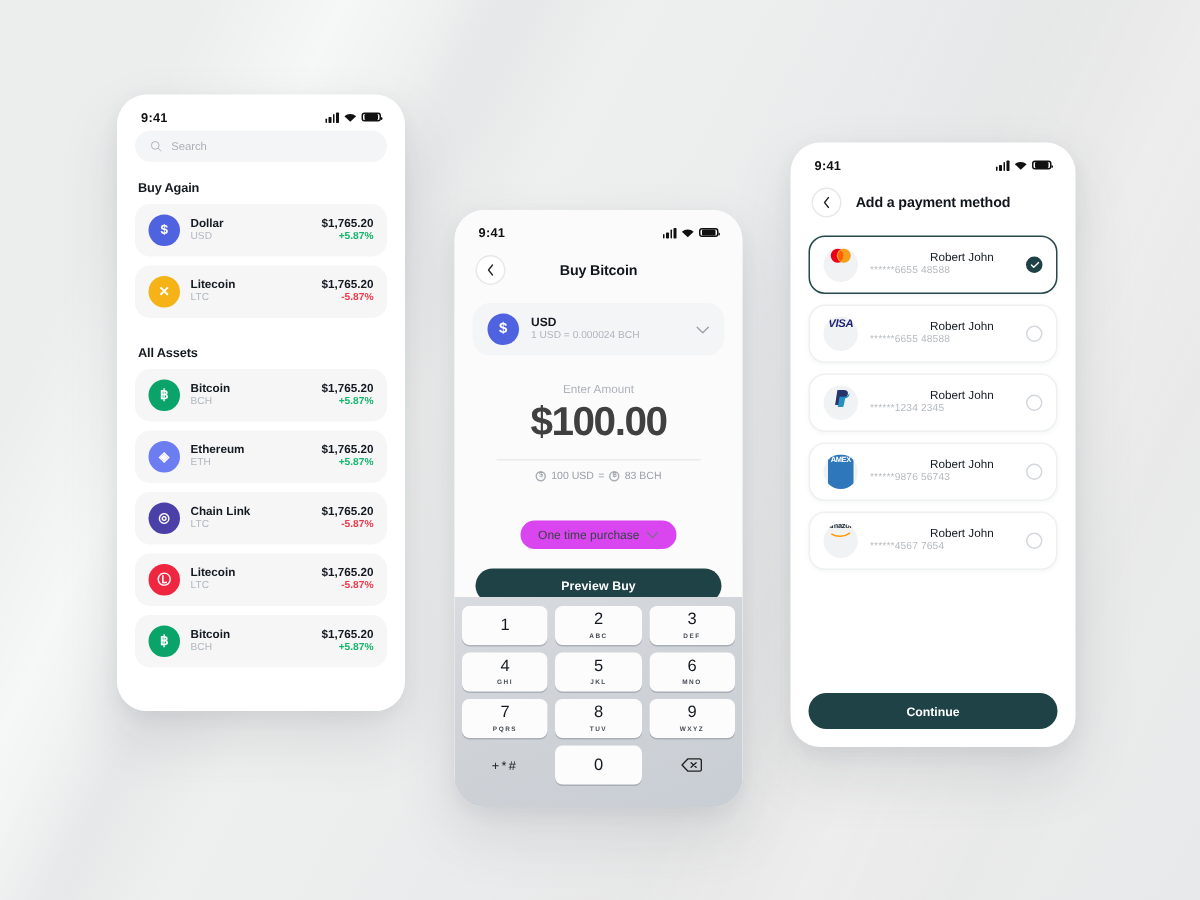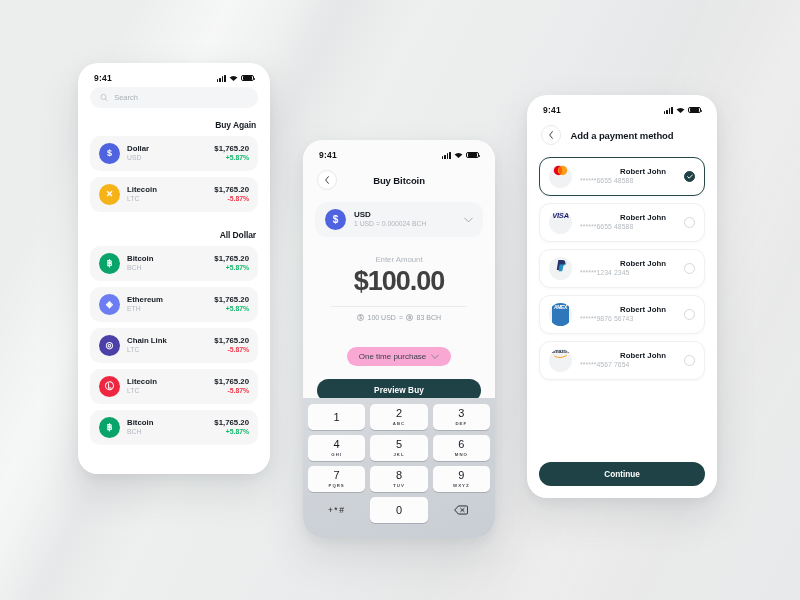--- a/index.html
+++ b/index.html
@@ -96,21 +96,21 @@
   }
   .search-input {
     border: 0; outline: 0; background: transparent;
     font-family: "Liberation Sans", sans-serif;
     font-size: 7.5px; color: #2b2f36; width: 100%;
   }
   .search-input::placeholder { color: #aab0b7; }
 
   .section-title {
     font-size: 8.5px; font-weight: 700; color: #151a21;
-    padding: 12px 14px 6px 14px; letter-spacing: -.1px; text-align: right;
+    padding: 12px 14px 6px 14px; letter-spacing: -.1px;
   }
 
   .asset-scroll { padding: 0 12px 0 12px; }
   .asset-row {
     display: flex; align-items: center;
     background: #f6f6f7; border-radius: 10px;
     padding: 7px 9px; margin-bottom: 6px;
     gap: 7px;
   }
   .coin {
@@ -159,21 +159,21 @@
   }
   .mini-coin {
     width: 7.5px; height: 7.5px; border-radius: 50%;
     border: 1px solid #a9aeb5; display: inline-flex;
     align-items: center; justify-content: center;
     font-size: 5px; color: #8d939a; line-height: 1;
   }
 
   .purchase-pill {
     margin: 22px auto 0 auto; width: max-content;
-    background: #f9a8d4; border-radius: 14px;
+    background: #d946ef; border-radius: 14px;
     padding: 5px 12px; display: flex; align-items: center; gap: 5px;
     font-size: 8px; color: #3a4049; font-weight: 400;
   }
 
   .primary-btn {
     margin: 13px 14px 0 14px;
     background: #1e4245; color: #fff;
     border: 0; border-radius: 16px;
     height: 23px; width: calc(100% - 28px);
     font-family: "Liberation Sans", sans-serif;
@@ -209,21 +209,21 @@
     padding: 7px 9px; margin-bottom: 7px;
     box-shadow: 0 1px 3px rgba(50,60,70,.045);
   }
   .pay-row.selected { border: 1px solid #27494c; }
   .brand {
     width: 23px; height: 23px; border-radius: 50%; flex: none;
     background: #f1f2f3; display: flex; justify-content: center;
     overflow: hidden;
   }
   .pay-meta { flex: 1 1 auto; min-width: 0; }
-  .pay-name { font-size: 7.8px; font-weight: 700; color: #141a21; line-height: 1.3; padding-left: 40px; }
+  .pay-name { font-size: 7.8px; font-weight: 400; color: #141a21; line-height: 1.3; padding-left: 40px; }
   .pay-num  { font-size: 6.8px; color: #b5babf; line-height: 1.3; letter-spacing: .1px; }
   .radio {
     width: 11px; height: 11px; border-radius: 50%;
     border: 1px solid #d4d8dc; flex: none;
   }
   .radio.on {
     border-color: #1e4245; background: #1e4245;
     display: flex; align-items: center; justify-content: center;
   }
   .continue-btn {
@@ -293,21 +293,21 @@
             <div class="asset-meta">
               <div class="asset-name">Litecoin</div>
               <div class="asset-sym">LTC</div>
             </div>
             <div class="asset-vals">
               <div class="asset-price">$1,765.20</div>
               <div class="asset-chg down">-5.87%</div>
             </div>
           </div>
         </div>
-        <div class="section-title">All Dollar</div>
+        <div class="section-title">All Assets</div>
         <div class="asset-scroll">
           <div class="asset-row">
             <div class="coin" style="background:#0aa46a">
               <span style="font-size:9px;font-weight:700;line-height:1">฿</span>
             </div>
             <div class="asset-meta">
               <div class="asset-name">Bitcoin</div>
               <div class="asset-sym">BCH</div>
             </div>
             <div class="asset-vals">

